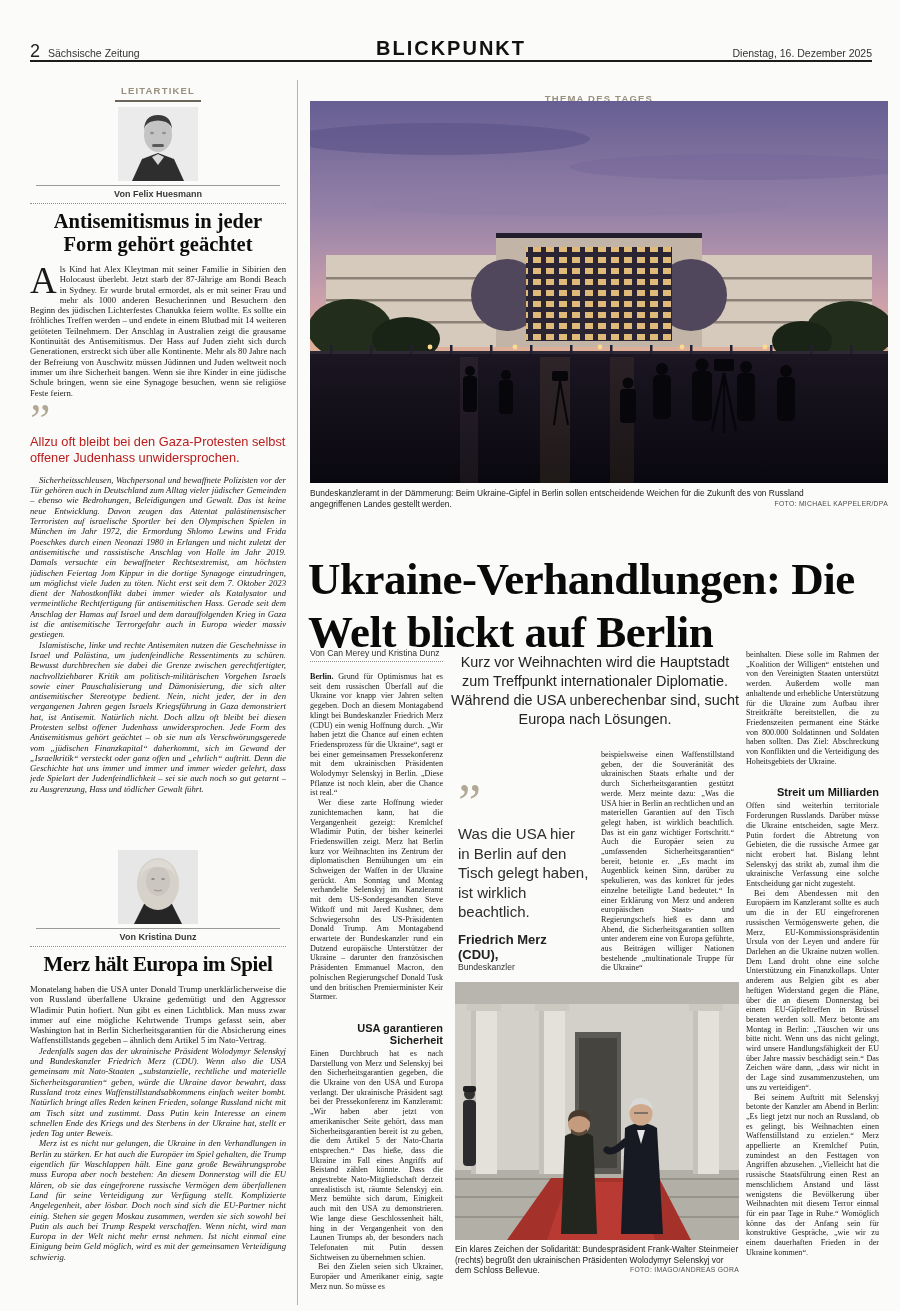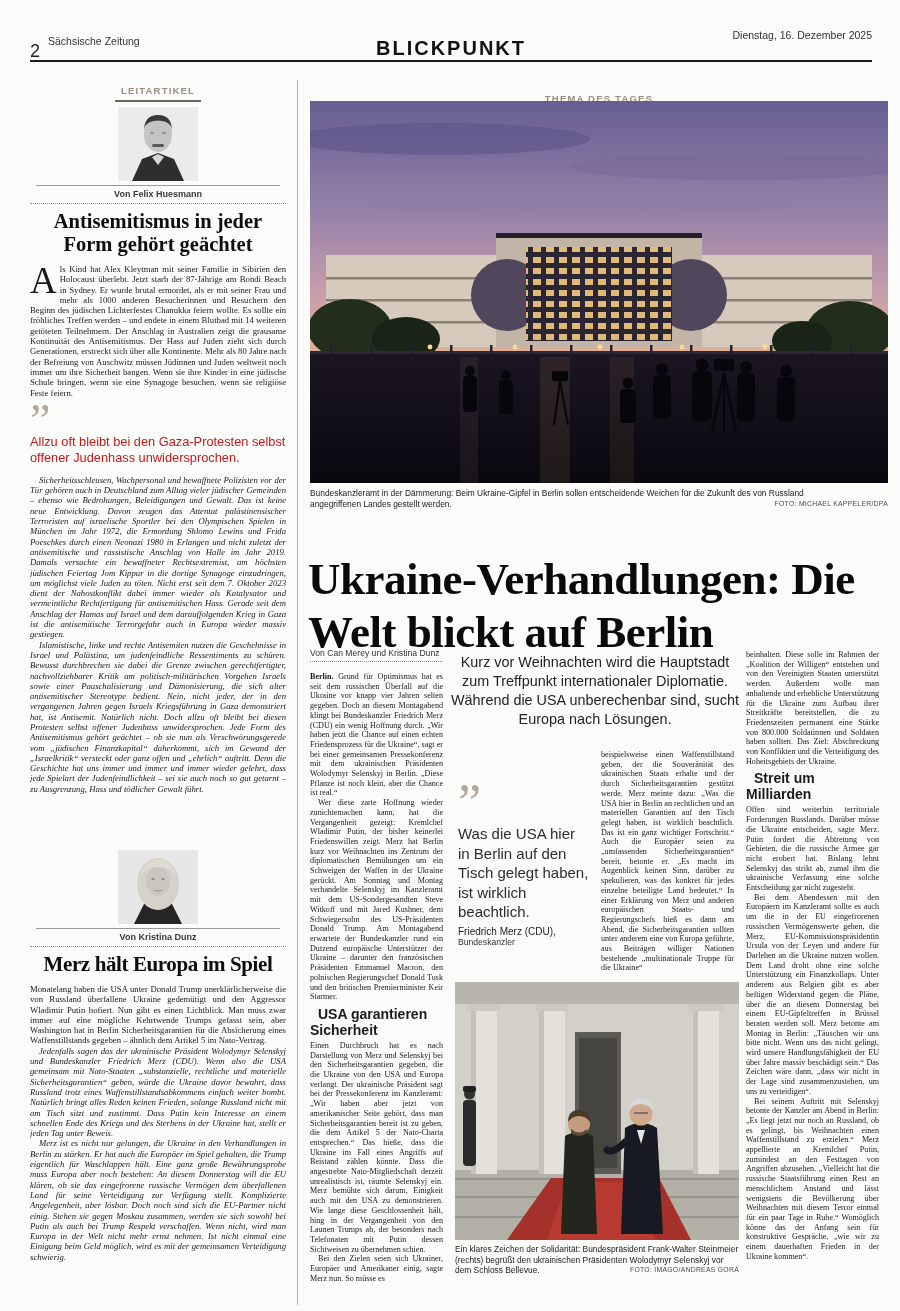--- a/index.html
+++ b/index.html
@@ -4,24 +4,24 @@
 <style>
   html,body{margin:0;padding:0;background:#8a8a8a;}
   .page{position:relative;width:900px;height:1311px;margin:0 auto;background:#fbfbf9;
         font-family:"Liberation Serif","DejaVu Serif",serif;color:#1a1a1a;overflow:hidden;}
 
   
   .masthead{position:absolute;left:30px;right:28px;top:36px;height:24px;
             border-bottom:2px solid #1c1c1c;display:flex;align-items:flex-end;}
   .m-left{display:flex;align-items:flex-end;gap:8px;width:260px;}
   .page-num{font-family:"Liberation Sans",sans-serif;font-size:18px;line-height:18px;color:#222;}
-  .paper-name{font-family:"Liberation Sans",sans-serif;font-size:10.5px;color:#333;padding-bottom:13px;}
+  .paper-name{font-family:"Liberation Sans",sans-serif;font-size:10.5px;color:#333;padding-bottom:1px;}
   .section-name{flex:1;text-align:center;font-family:"Liberation Sans",sans-serif;
                 font-size:20px;font-weight:bold;letter-spacing:2px;color:#111;}
-  .m-date{width:260px;text-align:right;font-family:"Liberation Sans",sans-serif;font-size:10.5px;color:#333;padding-bottom:19px;}
+  .m-date{width:260px;text-align:right;font-family:"Liberation Sans",sans-serif;font-size:10.5px;color:#333;padding-bottom:1px;}
 
   
   .kicker-wrap{text-align:center;}
   .kicker{display:inline-block;font-family:"Liberation Sans",sans-serif;font-weight:bold;
           font-size:9.5px;letter-spacing:1.2px;color:#97907f;border-bottom:2px solid #6b655b;
           padding:0 6px 4px 6px;}
 
   
   .vdiv{position:absolute;left:297px;top:80px;height:1225px;width:1px;background:#b5b5b5;}
 
@@ -61,34 +61,34 @@
   .main-headline{position:absolute;left:308px;top:523px;width:584px;font-size:45px;line-height:53px;
                  font-weight:bold;color:#0a0a0a;letter-spacing:-0.5px;}
 
   .main-byline{position:absolute;left:310px;top:648px;width:133px;
                font-family:"Liberation Sans",sans-serif;font-size:8.6px;font-weight:normal;color:#333;
                border-bottom:1px dotted #8f8f8f;padding-bottom:3px;}
 
   .mcol{position:absolute;width:133px;overflow:hidden;}
   .mcol p{margin:0;font-size:8.1px;line-height:9.7px;text-align:justify;hyphens:auto;}
   .mcol p.indent{text-indent:8px;}
-  .mcol .subhead{font-family:"Liberation Sans",sans-serif;font-weight:bold;font-size:14px;
-                 margin:4px 0 3px 0;text-indent:8px;text-align:left;}
+  .mcol .subhead{font-family:"Liberation Sans",sans-serif;font-weight:bold;font-size:11px;
+                 margin:20px 0 3px 0;text-indent:8px;text-align:right;}
   .col1{left:310px;top:672px;height:633px;}
   .col3{left:601px;top:750px;height:234px;}
   .col4{left:746px;top:650px;height:655px;}
   .dateline{font-weight:bold;}
 
   .standfirst{position:absolute;left:450px;top:653px;width:290px;text-align:center;
               font-family:"Liberation Sans",sans-serif;font-size:14.4px;line-height:19px;color:#242424;}
 
   .pullquote-m{position:absolute;left:458px;top:788px;width:132px;}
   .pullquote-m .qmark{font-size:52px;line-height:30px;}
   .pullquote-m .qtext{font-family:"Liberation Sans",sans-serif;font-size:15px;line-height:19.5px;color:#2d2d2d;margin-top:6px;}
-  .pullquote-m .qauthor{font-family:"Liberation Sans",sans-serif;font-size:10px;font-weight:normal;color:#222;margin-top:4px;}
+  .pullquote-m .qauthor{font-family:"Liberation Sans",sans-serif;font-size:13px;font-weight:bold;color:#222;margin-top:10px;}
   .pullquote-m .qrole{font-family:"Liberation Sans",sans-serif;font-size:8.6px;color:#333;}
 
   .photo2{position:absolute;left:455px;top:982px;width:284px;height:258px;overflow:hidden;}
   .photo2 svg{display:block;width:100%;height:100%;}
   .caption2{position:absolute;left:455px;top:1244px;width:284px;font-family:"Liberation Sans",sans-serif;
             font-size:8.4px;line-height:10.5px;color:#222;}
 </style>
 </head>
 <body>
 

